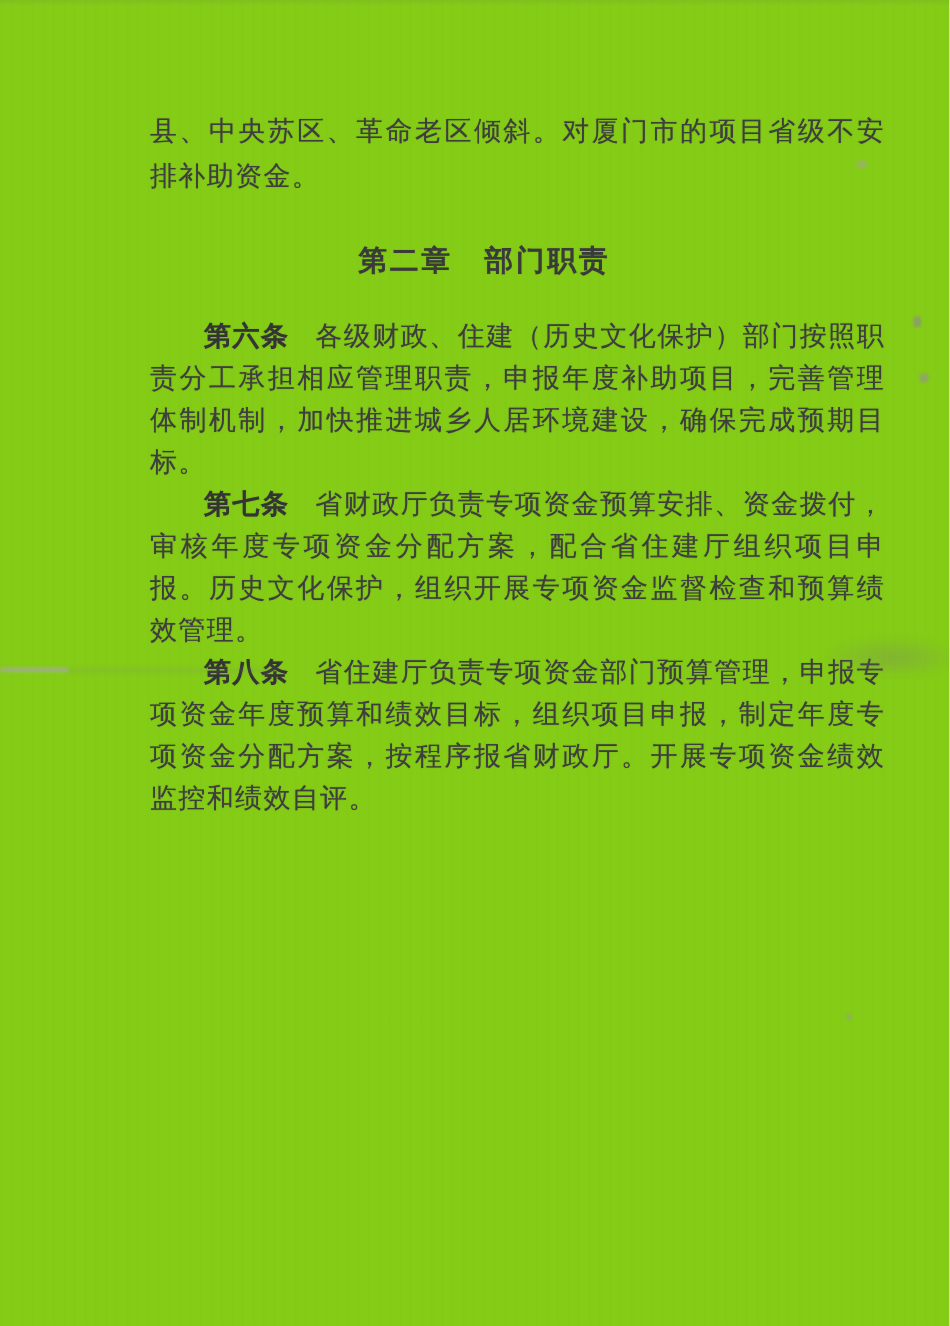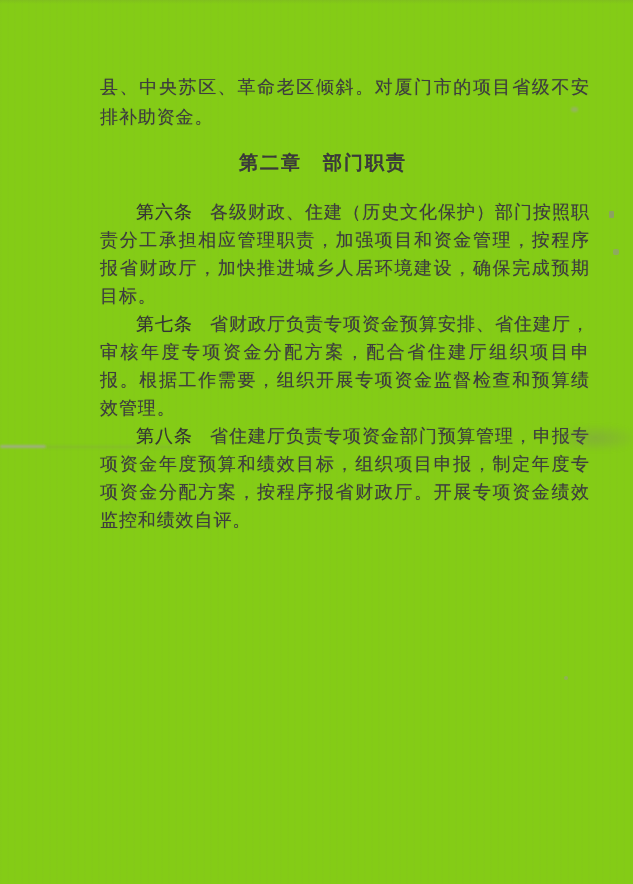--- a/index.html
+++ b/index.html
@@ -45,21 +45,21 @@
     letter-spacing: 0.9px;
     text-shadow: 0 0 0.7px rgba(62,62,62,0.55);
   }
   .continuation {
     margin: 0;
     line-height: 30px;
     text-align: justify;
     text-align-last: left;
   }
   .chapter-heading {
-    margin: 16px 0 0 0;
+    margin: 28px 0 0 0;
     line-height: 30px;
     font-family: "Liberation Sans", "DejaVu Sans", sans-serif;
     font-size: 19px;
     font-weight: bold;
     color: #3a3a3a;
     letter-spacing: 2px;
     text-align: center;
     transform: translateX(-22px);
     text-shadow: 0 0 0.6px rgba(58,58,58,0.5);
   }
@@ -67,21 +67,21 @@
     margin-top: 20px;
   }
   .articles p {
     margin: 0;
     line-height: 28px;
     text-align: justify;
     text-align-last: left;
     text-indent: 2em;
   }
   .article-num {
-    font-weight: normal;
+    font-weight: bold;
     color: #343434;
   }
   .num-gap {
     display: inline-block;
     width: 17px;
   }
   
   .artifact { position: absolute; pointer-events: none; }
   .fold-dash-left {
     left: 0; top: 445px; width: 46px; height: 3px;
@@ -115,23 +115,23 @@
 <div class="viewport">
 
   <div class="content">
 
     <p class="continuation">县、中央苏区、革命老区倾斜。对厦门市的项目省级不安排补助资金。</p>
 
     <h2 class="chapter-heading">第二章　部门职责</h2>
 
     <div class="articles">
 
-      <p><b class="article-num">第六条</b><span class="num-gap"></span><span>各级财政、住建（历史文化保护）部门按照职责分工承担相应管理职责，加强项目和资金管理，按程序报省财政厅，加快推进城乡人居环境建设，确保完成预期目标。</span></p>
+      <p><b class="article-num">第六条</b><span class="num-gap"></span><span>各级财政、住建（历史文化保护）部门按照职责分工承担相应管理职责，申报年度补助项目，完善管理体制机制，加快推进城乡人居环境建设，确保完成预期目标。</span></p>
 
-      <p><b class="article-num">第七条</b><span class="num-gap"></span><span>省财政厅负责专项资金预算安排、省住建厅，审核年度专项资金分配方案，配合省住建厅组织项目申报。根据工作需要，组织开展专项资金监督检查和预算绩效管理。</span></p>
+      <p><b class="article-num">第七条</b><span class="num-gap"></span><span>省财政厅负责专项资金预算安排、资金拨付，审核年度专项资金分配方案，配合省住建厅组织项目申报。历史文化保护，组织开展专项资金监督检查和预算绩效管理。</span></p>
 
       <p><b class="article-num">第八条</b><span class="num-gap"></span><span>省住建厅负责专项资金部门预算管理，申报专项资金年度预算和绩效目标，组织项目申报，制定年度专项资金分配方案，按程序报省财政厅。开展专项资金绩效监控和绩效自评。</span></p>
 
 
 
     </div>
   </div>
 
   <div class="artifact fold-dash-left"></div>
   <div class="artifact fold-faint-mid"></div>

